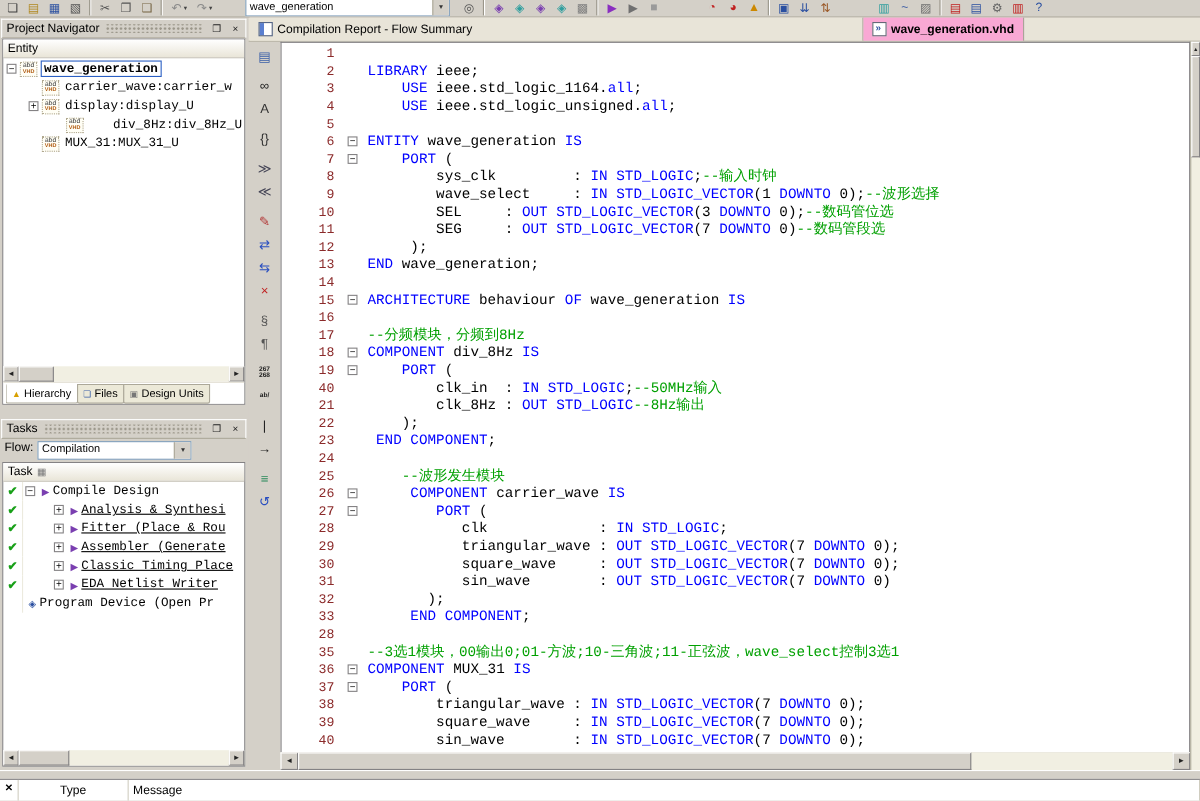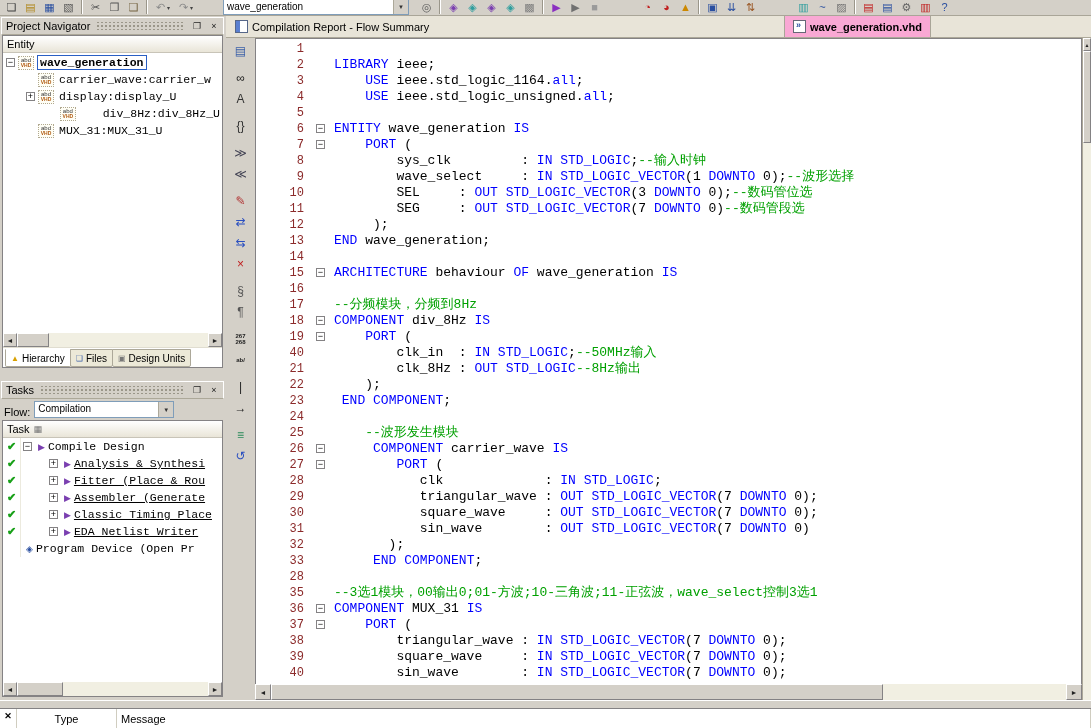--- a/index.html
+++ b/index.html
@@ -42,21 +42,21 @@
 .vhd-entity-icon b{font-size:5px;line-height:5px;color:#b05a10}
 .device-icon{width:0;height:0;border-left:7px solid transparent;border-right:7px solid transparent;border-bottom:11px solid #e9c522;filter:drop-shadow(0 1px 0 #8a7a18)}
 .tlabel{font-family:"Liberation Mono",monospace;font-size:11.5px;padding:0 2px}
 .tlabel.sel{border:1px solid #2a5fc4;font-weight:bold}
 .pn-tabs{flex:none;height:20px;display:flex;align-items:flex-start;background:#fff;padding:1px 2px 0 2px;border-top:1px solid #e0ddd0}
 .ptab{display:flex;align-items:center;gap:3px;height:18px;padding:0 5px;border:1px solid #aca899;background:#ece9d8;font-size:10px;border-radius:0 0 2px 2px;margin-right:-1px;white-space:nowrap}
 .ptab.active{background:#fff;border-top-color:#fff}
 .ptab-icon{font-size:8px}
 
 
-.flow-row{flex:none;height:21px;display:flex;align-items:flex-end;padding:2px 3px}
+.flow-row{flex:none;height:21px;display:flex;align-items:flex-start;padding:2px 3px}
 .flow-label{margin-right:4px}
 .flow-combo{width:140px;height:17px;flex:none}
 .tasks-body{flex:1;display:flex;flex-direction:column;min-height:0;background:#fff;border:1px solid #848284;margin:0 1px 1px 1px}
 .task-header{gap:4px}
 .task-grid-icon{color:#777;font-size:9px}
 .task-list{flex:1;overflow:hidden}
 .task-row{height:17px;display:flex;align-items:center;white-space:nowrap}
 .tcheck{flex:none;width:18px;height:100%;display:flex;align-items:center;justify-content:center;color:var(--check,#18a018);font-weight:bold;font-size:11px;border-right:1px solid #eceade}
 .tindent{flex:none}
 .task-icon{flex:none;font-size:9px;margin:0 3px}

